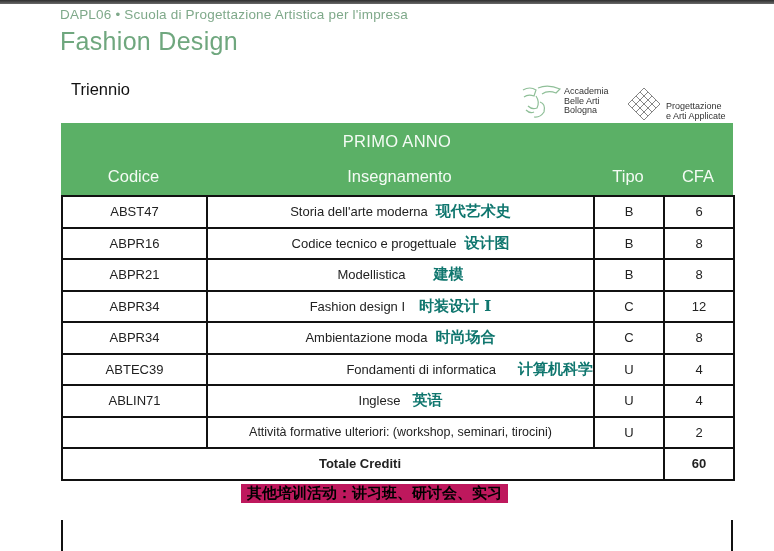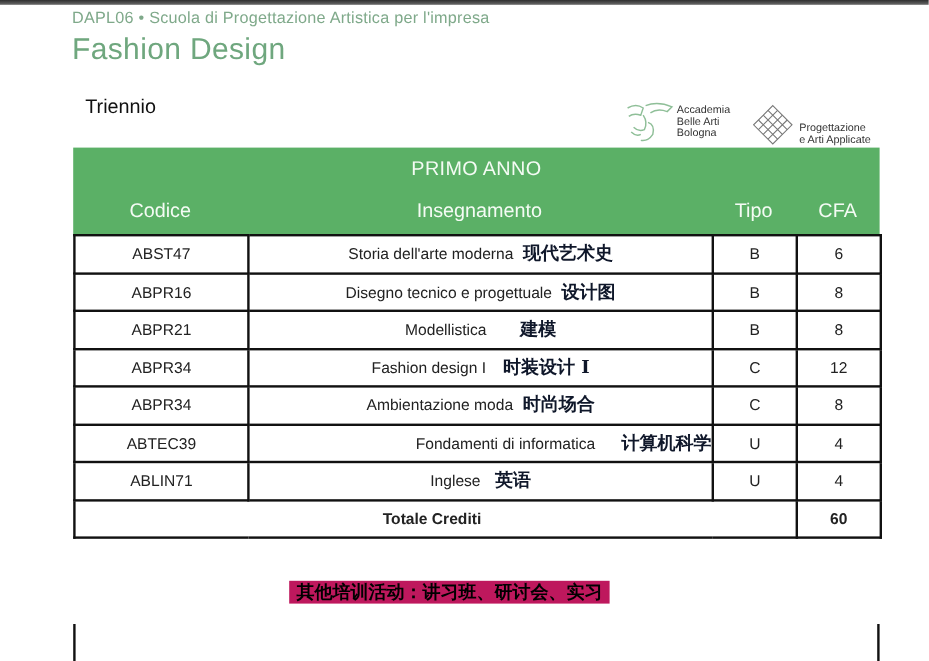--- a/index.html
+++ b/index.html
@@ -59,21 +59,21 @@
     position: absolute; left: 0; top: 72px; width: 672px;
     border-collapse: collapse; table-layout: fixed; padding-left: 16px;
   }
   table.grid td {
     border: 2px solid #111; height: 29.5px; padding: 0;
     font-size: 13px; color: #222; text-align: center; vertical-align: middle;
     position: relative;
   }
   .zh {
     font-family: "DejaVu Serif", serif; font-weight: bold; font-size: 15px;
-    color: #0f172a; margin-left: 8px;
+    color: #0f766e; margin-left: 8px;
   }
   .wrap-row td { height: 38px; }
   .total-row td { height: 29px; }
   .total-label { text-align: center; padding-right: 6px !important; font-weight: bold; font-size: 13px; }
   .total-val { font-weight: bold; }
   .zh-overlay {
     position: absolute; left: 180px; top: 361px; background: #be185d; padding: 0 6px;
     font-family: "DejaVu Serif", serif; font-weight: bold; font-size: 15px; color: #000;
     white-space: nowrap;
   }
@@ -139,21 +139,21 @@
       </colgroup>
     <tbody>
       <tr>
         <td>ABST47</td>
         <td><span>Storia dell'arte moderna</span><span class="zh">现代艺术史</span></td>
         <td>B</td>
         <td>6</td>
       </tr>
       <tr>
         <td>ABPR16</td>
-        <td><span>Disegno tecnico e progettuale</span><span class="zh">设计图</span></td>
+        <td><span>Codice tecnico e progettuale</span><span class="zh">设计图</span></td>
         <td>B</td>
         <td>8</td>
       </tr>
       <tr>
         <td>ABPR21</td>
         <td><span>Modellistica</span><span class="zh" style="margin-left:28px">建模</span></td>
         <td>B</td>
         <td>8</td>
       </tr>
       <tr>
@@ -173,20 +173,26 @@
         <td style="text-align:right;padding-right:0"><span>Fondamenti di informatica</span><span class="zh" style="margin-left:22px">计算机科学</span></td>
         <td>U</td>
         <td>4</td>
       </tr>
       <tr>
         <td>ABLIN71</td>
         <td><span>Inglese</span><span class="zh" style="margin-left:12px">英语</span></td>
         <td>U</td>
         <td>4</td>
       </tr>
+      <tr class="wrap-row">
+        <td></td>
+        <td style="font-size:12.5px"><span>Attività formative ulteriori: (workshop, seminari, tirocini)</span></td>
+        <td>U</td>
+        <td>2</td>
+      </tr>
       <tr class="total-row">
         <td colspan="3" class="total-label">Totale Crediti</td>
         <td class="total-val">60</td>
       </tr>
     </tbody>
   </table>
 
   <div class="zh-overlay">其他培训活动：讲习班、研讨会、实习</div>
   <div class="frame-below"></div>
 </div>

